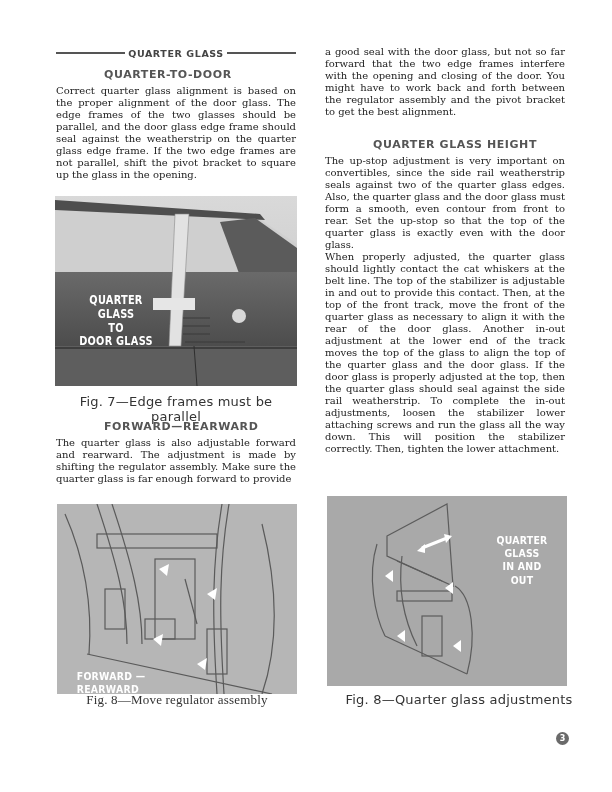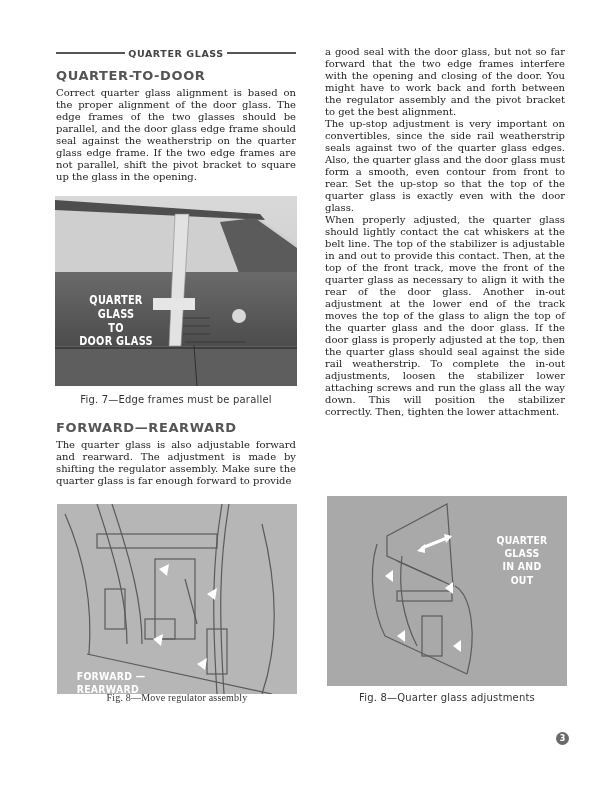--- a/index.html
+++ b/index.html
@@ -7,26 +7,26 @@
   body { position: relative; overflow: hidden; font-family: "DejaVu Serif", serif; color: #2a2a2a; }
 
   .col { position: absolute; }
   .col-left { left: 56px; top: 46px; width: 240px; }
   .col-right { left: 325px; top: 46px; width: 240px; }
 
   .section-title-row { display: flex; align-items: center; height: 14px; margin-bottom: 8px; }
   .rule { flex: 1; height: 2px; background: #555; }
   .section-title { font-family: "DejaVu Sans", sans-serif; font-weight: bold; font-size: 9.5px; letter-spacing: 0.6px; color: #444; padding: 0 3px; white-space: nowrap; }
 
-  .subhead { font-family: "DejaVu Sans", sans-serif; font-weight: bold; font-size: 13px; letter-spacing: 0.6px; color: #555; margin-bottom: 4px; }
+  .subhead { font-family: "DejaVu Sans", sans-serif; font-weight: bold; font-size: 11px; letter-spacing: 0.6px; color: #555; margin-bottom: 4px; margin-left: 48px; }
   .body-text { font-family: "DejaVu Serif", serif; font-size: 10px; line-height: 12px; text-align: justify; color: #222; }
 
   .figure { position: absolute; }
   .fig-img { position: absolute; overflow: hidden; }
-  .caption { position: absolute; font-family: "DejaVu Sans", sans-serif; font-size: 10px; color: #333; text-align: center; width: 100%; letter-spacing: 0.2px; }
+  .caption { position: absolute; font-family: "DejaVu Sans", sans-serif; font-size: 13px; color: #333; text-align: center; width: 100%; letter-spacing: 0.2px; }
 
   .overlay-label { position: absolute; font-family: "DejaVu Sans", sans-serif; font-weight: bold; color: #ffffff; text-align: center; line-height: 1.2; letter-spacing: 0.3px; transform: scaleX(0.85); }
 
   .page-number { position: absolute; left: 556px; top: 732px; width: 13px; height: 13px; border-radius: 50%; background: #6a6a6a; color: #fff; font-family: "DejaVu Sans", sans-serif; font-weight: bold; font-size: 8px; line-height: 13px; text-align: center; }
 </style>
 </head>
 <body>
 
 <div class="col col-left">
   <div class="section-title-row">
@@ -78,20 +78,21 @@
   <div class="caption" style="top:198px;">Fig. 7—Edge frames must be parallel</div>
 </div>
 
 <div class="col" style="left:56px; top:420px; width:240px;">
   <div class="subhead">FORWARD—REARWARD</div>
   <p class="body-text">The quarter glass is also adjustable forward and rearward. The adjustment is made by shifting the regulator assembly. Make sure the quarter glass is far enough forward to provide</p>
 </div>
 
 <div class="col col-right">
   <p class="body-text">a good seal with the door glass, but not so far forward that the two edge frames interfere with the opening and closing of the door. You might have to work back and forth between the regulator assembly and the pivot bracket to get the best alignment.</p>
+  <div class="subhead" style="margin-top:20px;">QUARTER GLASS HEIGHT</div>
   <p class="body-text">The up-stop adjustment is very important on convertibles, since the side rail weatherstrip seals against two of the quarter glass edges. Also, the quarter glass and the door glass must form a smooth, even contour from front to rear. Set the up-stop so that the top of the quarter glass is exactly even with the door glass.</p>
   <p class="body-text">When properly adjusted, the quarter glass should lightly contact the cat whiskers at the belt line. The top of the stabilizer is adjustable in and out to provide this contact. Then, at the top of the front track, move the front of the quarter glass as necessary to align it with the rear of the door glass. Another in-out adjustment at the lower end of the track moves the top of the glass to align the top of the quarter glass and the door glass. If the door glass is properly adjusted at the top, then the quarter glass should seal against the side rail weatherstrip. To complete the in-out adjustments, loosen the stabilizer lower attaching screws and run the glass all the way down. This will position the stabilizer correctly. Then, tighten the lower attachment.</p>
 </div>
 
 <div class="figure" style="left:57px; top:496px; width:240px; height:210px;">
   <div class="fig-img" style="left:0; top:8px; width:240px; height:190px; background:#d946ef;">
     <svg width="240" height="190" viewBox="0 0 240 190">
       <rect width="240" height="190" fill="#b6b6b6"></rect>
       <g fill="none" stroke="#5a5a5a" stroke-width="1.2">
         <path d="M8,10 C30,60 35,110 32,150"></path>
@@ -113,21 +114,21 @@
         <polygon points="150,90 160,84 158,96"></polygon>
         <polygon points="96,135 106,130 104,142"></polygon>
         <polygon points="140,160 150,154 148,166"></polygon>
       </g>
     </svg>
     <div class="overlay-label" style="left:10px; top:166px; width:130px; font-size:11px; text-align:left;">FORWARD — REARWARD</div>
   </div>
   <div class="caption" style="top:196px;font-family:Liberation Serif, serif;">Fig. 8—Move regulator assembly</div>
 </div>
 
-<div class="figure" style="left:327px; top:496px; width:240px; height:210px;">
+<div class="figure" style="left:327px; top:496px; width:240px; height:210px;padding-left:12px;">
   <div class="fig-img" style="left:0; top:0; width:240px; height:190px;">
     <svg width="240" height="190" viewBox="0 0 240 190">
       <rect width="240" height="190" fill="#a9a9a9"></rect>
       <g fill="none" stroke="#5c5c5c" stroke-width="1.2">
         <polygon points="60,40 120,8 126,90 60,60"></polygon>
         <path d="M50,48 C40,80 48,120 58,140"></path>
         <path d="M58,140 L140,178"></path>
         <path d="M128,90 C145,100 150,140 140,178"></path>
         <path d="M70,65 L115,85"></path>
         <rect x="70" y="95" width="55" height="10"></rect>

